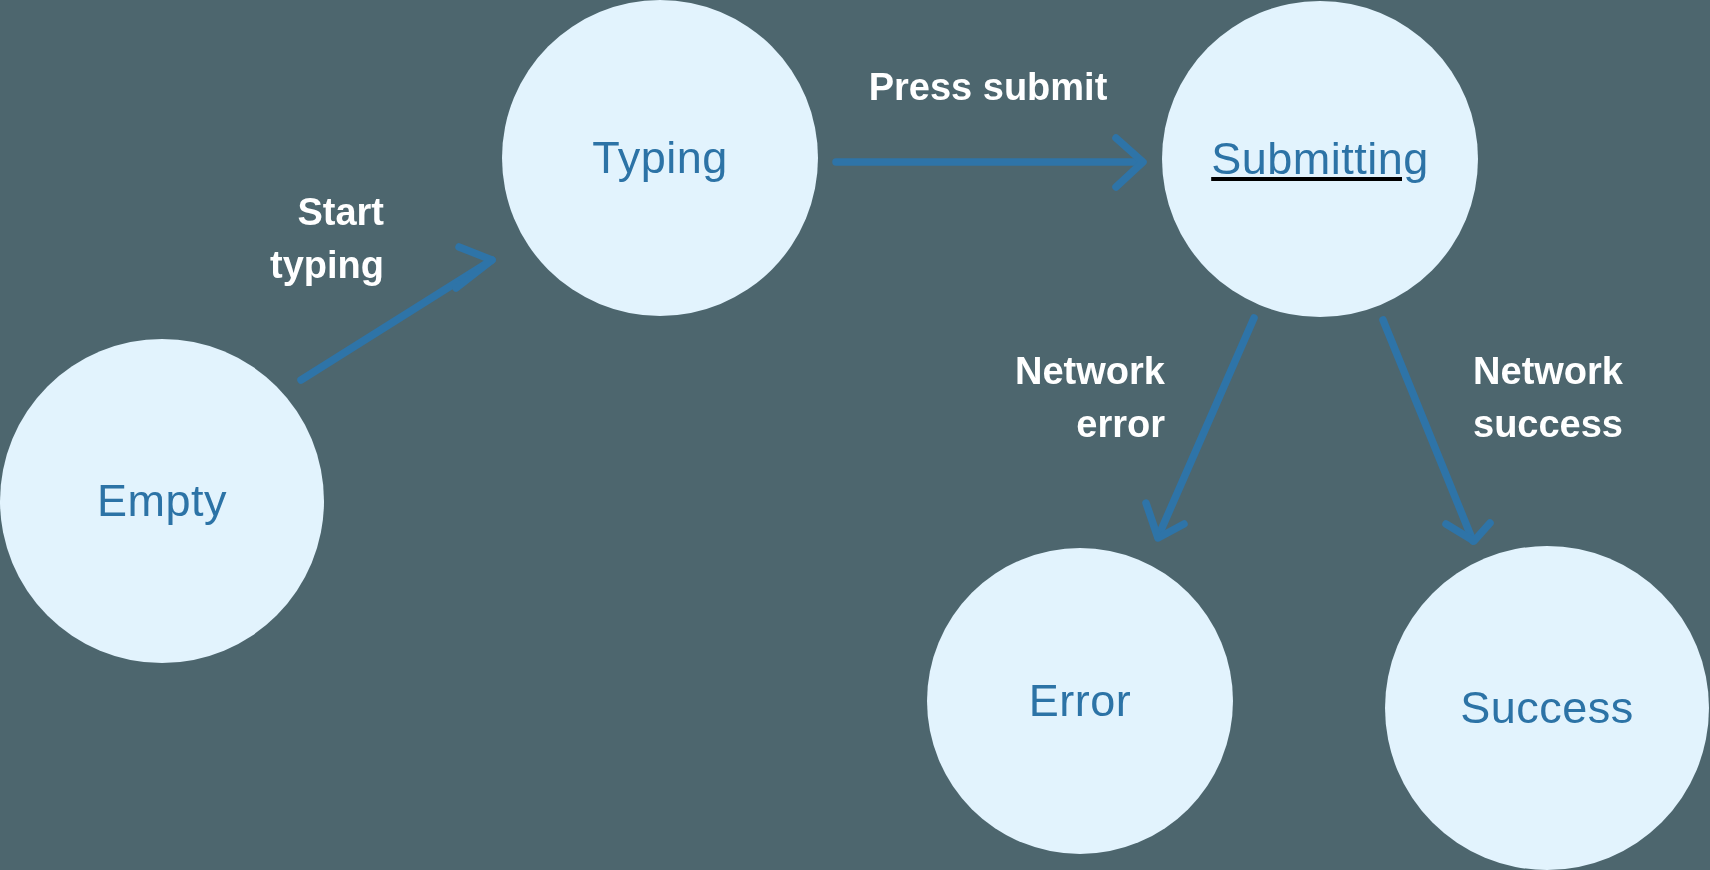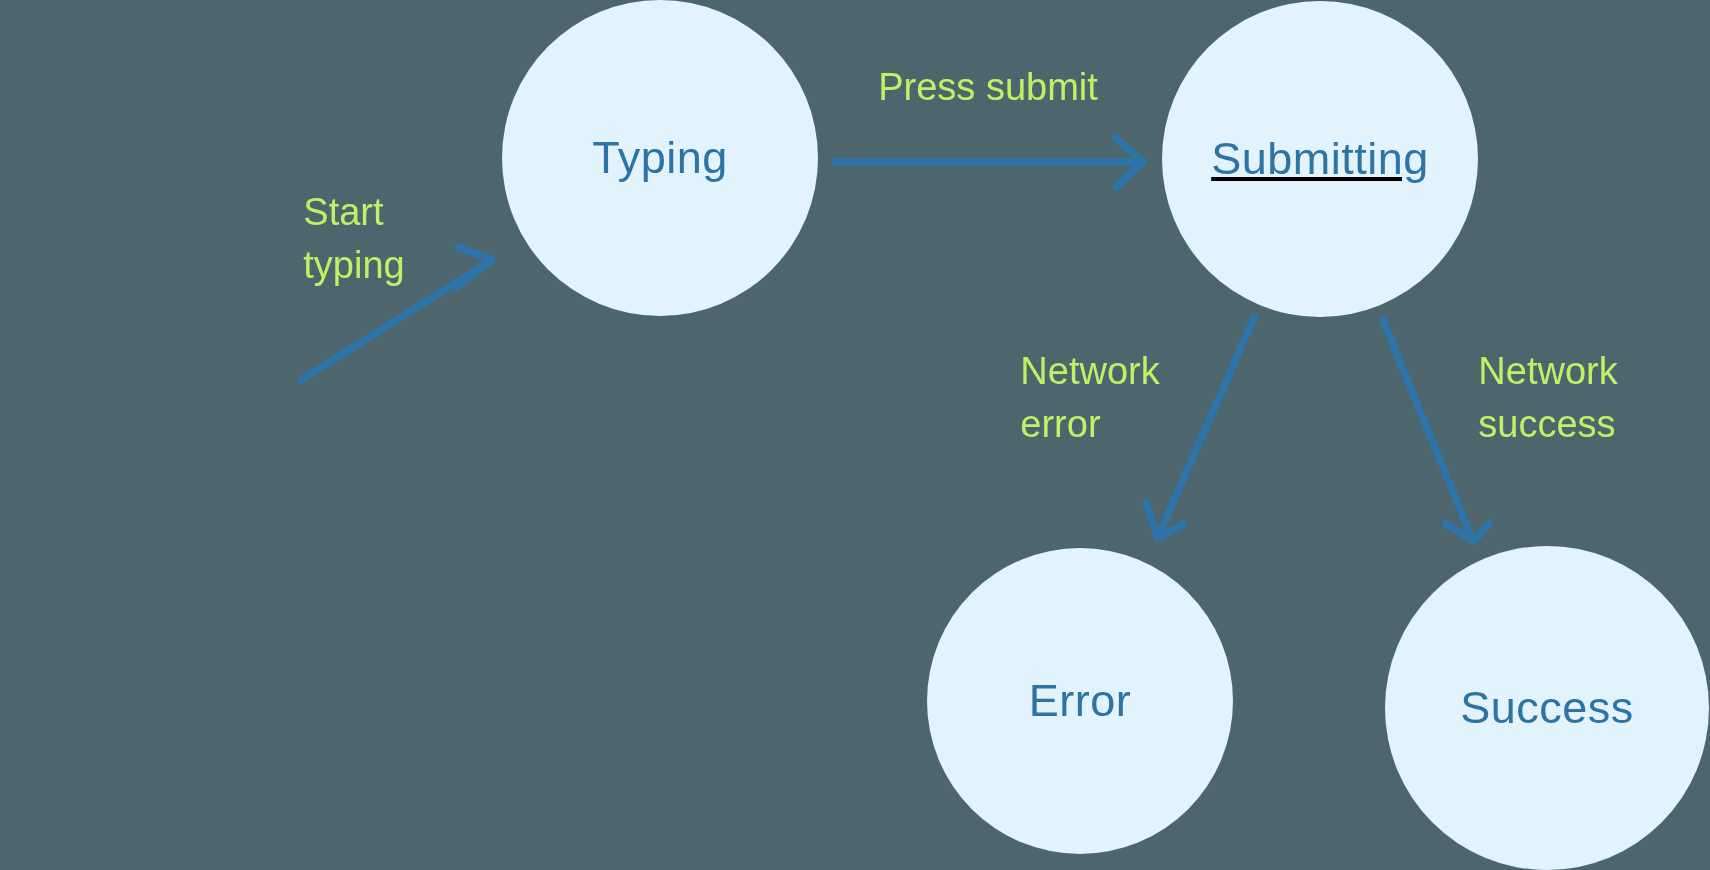--- a/index.html
+++ b/index.html
@@ -28,24 +28,24 @@
   .node-label {
     color: #2c73a6;
     font-size: 45px;
     font-weight: 500;
     letter-spacing: 0.5px;
     user-select: none;
   }
   .edge-label {
     position: absolute;
     transform: translate(-50%, -50%);
-    text-align: left;
-    color: #bef264;
+    text-align: right;
+    color: #ffffff;
     font-size: 38px;
-    font-weight: 400;
+    font-weight: 700;
     line-height: 53px;
     white-space: nowrap;
     user-select: none;
   }
   svg.edges {
     position: absolute;
     left: 0;
     top: 0;
     width: 1710px;
     height: 870px;
@@ -77,38 +77,41 @@
     <g>
       <path d="M1254,318 L1158,537"></path>
       <path d="M1146,503 L1158,538 L1184,524"></path>
     </g>
     <g>
       <path d="M1383,320 L1473,541"></path>
       <path d="M1446,524 L1474,541 L1490,523"></path>
     </g>
   </svg>
 
+  <div class="node" style="left:0px; top:339px; width:324px; height:324px;">
+    <span class="node-label">Empty</span>
+  </div>
 
   <div class="node" style="left:502px; top:0px; width:316px; height:316px;">
     <span class="node-label">Typing</span>
   </div>
 
   <div class="node" style="left:1162px; top:1px; width:316px; height:316px;text-decoration:underline;">
     <span class="node-label">Submitting</span>
   </div>
 
   <div class="node" style="left:927px; top:548px; width:306px; height:306px;">
     <span class="node-label">Error</span>
   </div>
 
   <div class="node" style="left:1385px; top:546px; width:324px; height:324px;">
     <span class="node-label">Success</span>
   </div>
 
-  <div class="edge-label" style="left:327px; top:239px;margin-left:27px;">
+  <div class="edge-label" style="left:327px; top:239px;">
     <div>Start</div>
     <div>typing</div>
   </div>
 
   <div class="edge-label" style="left:988px; top:87px;">
     <div>Press submit</div>
   </div>
 
   <div class="edge-label" style="left:1090px; top:398px;">
     <div>Network</div>

